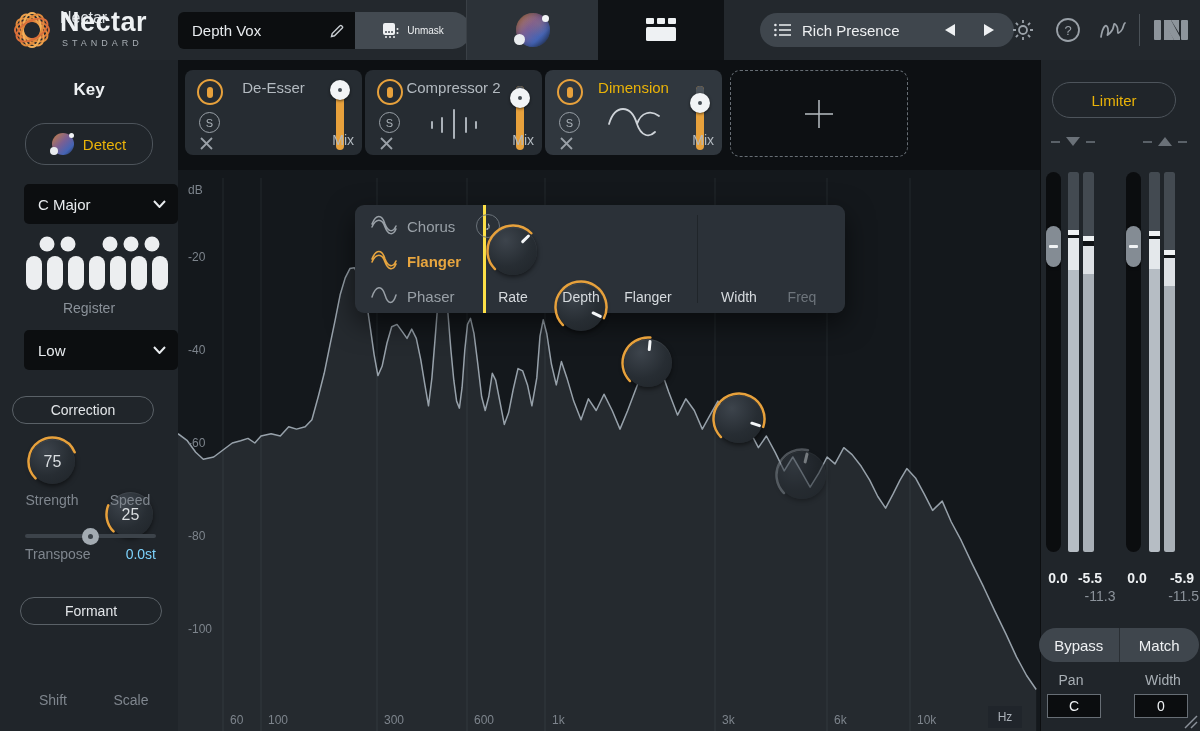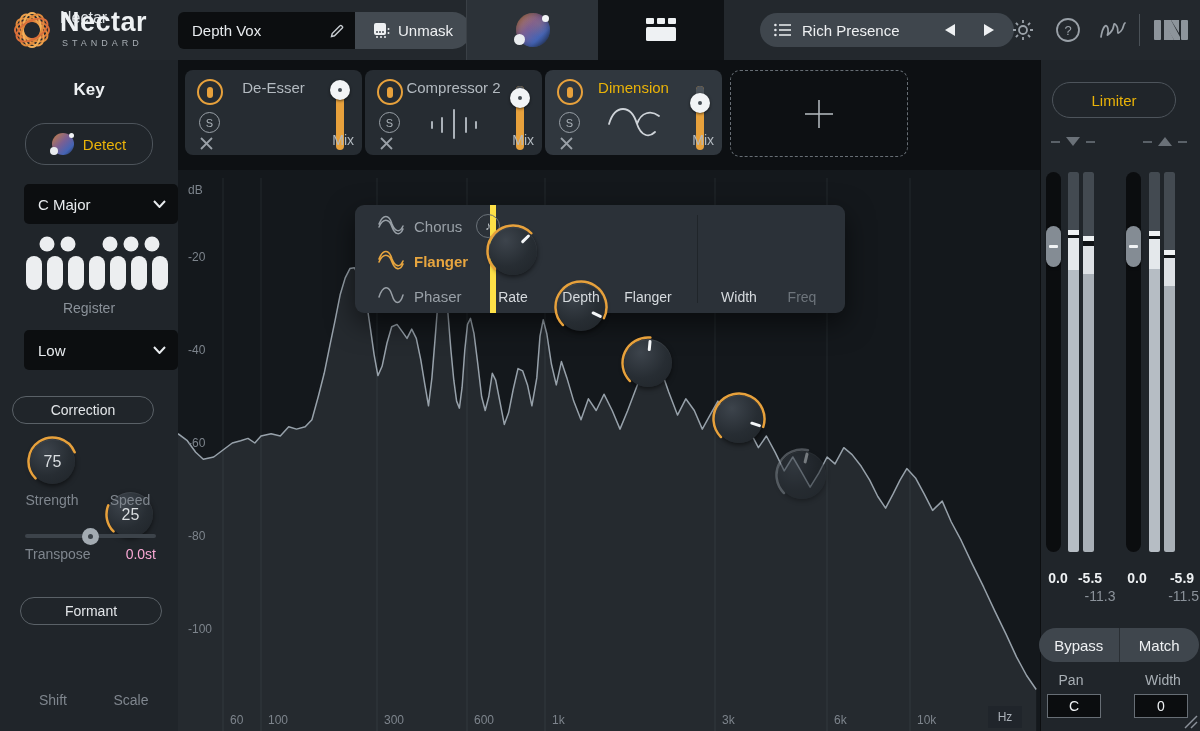--- a/index.html
+++ b/index.html
@@ -6,21 +6,21 @@
   body{width:1200px;height:731px;position:relative;overflow:hidden;
        background:#15181c;color:#dfe3e6;
        font-family:"Liberation Sans",sans-serif;}
   .abs{position:absolute}
   
   .topbar{left:0;top:0;width:1200px;height:60px;background:#23282d;border-bottom:4px solid #22c55e}
   .brand-name{font-size:27px;font-weight:bold;color:#eef1f3;letter-spacing:.5px}
   .brand-sub{font-size:9px;color:#a7adb3;letter-spacing:4px;margin-top:0px}
   .trackfield{left:178px;top:12px;height:37px;display:flex;align-items:stretch}
   .trackname{width:153px;background:#0c0e10;border-radius:6px 0 0 6px;display:flex;align-items:center;padding:0 10px 0 14px;justify-content:space-between;font-size:15px;color:#e8ebee}
-  .unmask{width:116px;background:#434a51;border-radius:0 19px 19px 0;display:flex;align-items:center;justify-content:center;gap:8px;font-size:15px;color:#eef0f2;cursor:pointer}
+  .unmask{width:116px;background:#434a51;border-radius:0 19px 19px 0;display:flex;align-items:center;justify-content:center;gap:8px;font-size:10px;color:#eef0f2;cursor:pointer}
   .tab{top:0;height:60px;display:flex;align-items:center;justify-content:center}
   .tab-assistant{left:466px;width:132px;background:#2c3238;border-left:1px solid #3a4046}
   .tab-modules{left:598px;width:126px;background:#0f1215}
   .preset{left:760px;top:13px;width:230px;height:34px;background:#3f464d;border-radius:17px;display:flex;align-items:center;padding:0 10px 0 14px;gap:10px}
   .preset-name{font-size:15px;color:#eef0f2;flex:1}
   .iconbtn{width:30px;height:30px;display:flex;align-items:center;justify-content:center;cursor:pointer}
   
   .sidebar{left:0;top:60px;width:178px;height:671px;background:#20252a;border-right:1px solid #0c0e10}
   .sb-title{left:0;top:20px;width:178px;text-align:center;font-size:17px;font-weight:bold;color:#eef1f3}
   .pill-outline{border:1px solid #4d545b;border-radius:20px;display:flex;align-items:center;justify-content:center;gap:9px;color:#eab308;cursor:pointer}
@@ -46,21 +46,21 @@
   .solo{position:absolute;left:14px;top:42px;width:19px;height:19px;border:1.5px solid #9aa1a8;border-radius:50%;color:#aab1b8;font-size:11px;display:flex;align-items:center;justify-content:center;cursor:pointer}
   .xbtn{position:absolute;left:14px;top:66px;cursor:pointer}
   .mixtrack{position:absolute;right:18px;top:16px;width:8px;height:64px;border-radius:4px;background:#e7a13c;cursor:pointer}
   .mixstub{position:absolute;left:0;top:0;width:8px;border-radius:4px;background:#4d545b}
   .mixhandle{position:absolute;left:-6px;width:20px;height:20px;border-radius:50%;background:#f2f4f6;box-shadow:0 1px 3px rgba(0,0,0,.6)}
   .mixhandle::after{content:"";position:absolute;left:8px;top:8px;width:4px;height:4px;border-radius:50%;background:#454c53}
   .mixlabel{position:absolute;right:8px;bottom:7px;font-size:14px;color:#b3bac0}
   .addslot{left:730px;top:70px;width:176px;height:85px;border:1.5px dashed #676e75;border-radius:10px;display:flex;align-items:center;justify-content:center;cursor:pointer}
   
   .fxpanel{left:355px;top:205px;width:490px;height:108px;background:#2b3138;border-radius:9px;box-shadow:0 10px 28px rgba(0,0,0,.55);z-index:6}
-  .fxlist{position:absolute;left:10px;top:0;width:125px;height:108px;border-right:6px solid #fde047}
+  .fxlist{position:absolute;left:3px;top:0;width:125px;height:108px;border-right:3px solid #fde047}
   .fxitem{position:absolute;left:12px;width:110px;height:28px;display:flex;align-items:center;gap:9px;font-size:15px;color:#99a0a7;cursor:pointer}
   .fxitem.active{color:#e7a53f;font-weight:bold}
   .fxknob-label{position:absolute;width:80px;text-align:center;top:84px;font-size:14px;color:#d6dade}
   .fxknob-label.dim{color:#6e757c}
   .syncbtn{position:absolute;left:121px;top:9px;width:22px;height:22px;border:1.5px solid #6a7178;border-radius:50%;color:#c2c8cd;font-size:12px;display:flex;align-items:center;justify-content:center;cursor:pointer}
   .fxdivider{position:absolute;top:10px;bottom:10px;width:1px;background:#20252a}
   
   .rightpanel{left:1040px;top:60px;width:160px;height:671px;background:#20252a;border-left:1px solid #0c0e10}
   .marker{position:absolute;display:flex;align-items:center;gap:5px}
   .marker .dash{width:9px;height:2px;background:#5a6168}
@@ -271,21 +271,21 @@
   <div class="abs klabel" style="left:12px;top:432px;width:80px">Strength</div>
   <div class="abs klabel" style="left:90px;top:432px;width:80px">Speed</div>
 
   <div class="abs" style="left:25px;top:468px;width:131px;height:16px">
     <div style="position:absolute;left:0;right:0;top:6px;height:4px;border-radius:2px;background:#3c434a"></div>
     <div style="position:absolute;left:57px;top:0;width:17px;height:17px;border-radius:50%;background:#a3abb2">
       <i style="position:absolute;left:6px;top:6px;width:5px;height:5px;border-radius:50%;background:#3c434a"></i>
     </div>
   </div>
   <div class="abs klabel" style="left:25px;top:486px;width:78px;text-align:left">Transpose</div>
-  <div class="abs" style="left:104px;top:486px;width:52px;text-align:right;font-size:14px;color:#f9a8d4">0.0st</div>
+  <div class="abs" style="left:104px;top:486px;width:52px;text-align:right;font-size:14px;color:#7dd3fc">0.0st</div>
 
   <div class="abs sectionpill" style="left:20px;top:537px;width:140px">
     <span>Formant</span>
   </div>
 
   <div class="abs klabel" style="left:13px;top:632px;width:80px">Shift</div>
   <div class="abs klabel" style="left:91px;top:632px;width:80px">Scale</div>
 </div>
 
 <div class="abs modstrip"></div>

